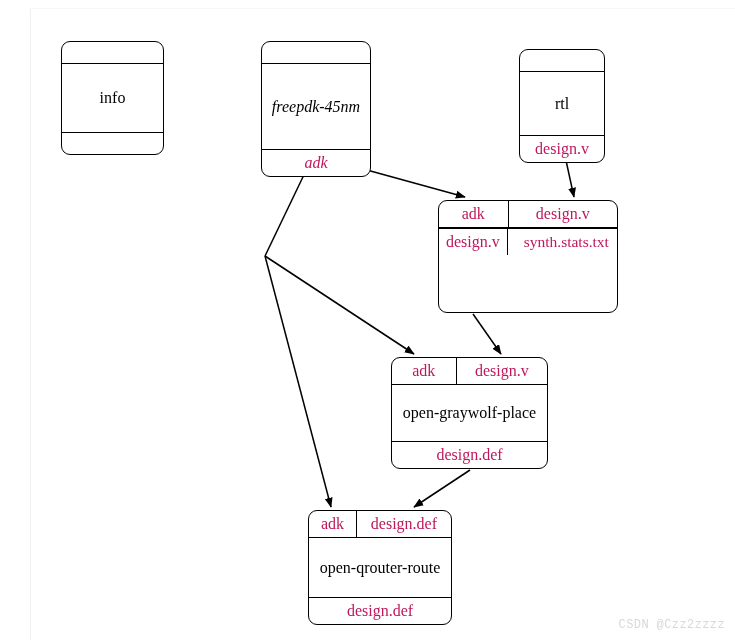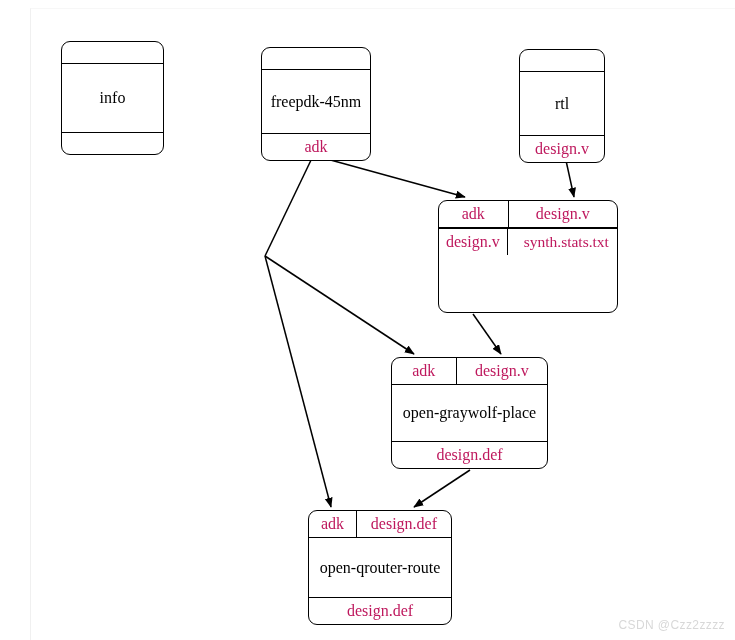--- a/index.html
+++ b/index.html
@@ -77,21 +77,21 @@
     text-align: center;
     color: #000000;
     white-space: nowrap;
   }
   .fs16 { font-size: 16px; }
   .fs15 { font-size: 15.5px; padding-left: 8px; }
   .watermark {
     position: absolute;
     right: 10px;
     bottom: 8px;
-    font-family: Liberation Sans, sans-serif;
+    font-family: Liberation Mono, monospace;
     font-size: 12px;
     color: #d8d8d8;
     letter-spacing: 0.4px;
     user-select: none;
   }
 </style>
 </head>
 <body>
 
 <div id="canvas">
@@ -123,21 +123,21 @@
   <div class="node" style="left:61px; top:41px; width:103px; height:114px;">
     <div class="port-row top" style="height:22px;">
       <div class="cell fs16"></div>
     </div>
     <div class="body-cell fs16">info</div>
     <div class="port-row bottom" style="height:22px;">
       <div class="cell fs16"></div>
     </div>
   </div>
 
-  <div class="node" style="left:261px; top:47px; width:110px; height:114px;">
+  <div class="node" style="left:261px; top:41px; width:110px; height:136px;font-style:italic;">
     <div class="port-row top" style="height:22px;">
       <div class="cell fs16"></div>
     </div>
     <div class="body-cell fs16">freepdk-45nm</div>
     <div class="port-row bottom" style="height:27px;">
       <div class="cell fs16">adk</div>
     </div>
   </div>
 
   <div class="node" style="left:519px; top:49px; width:86px; height:114px;">

